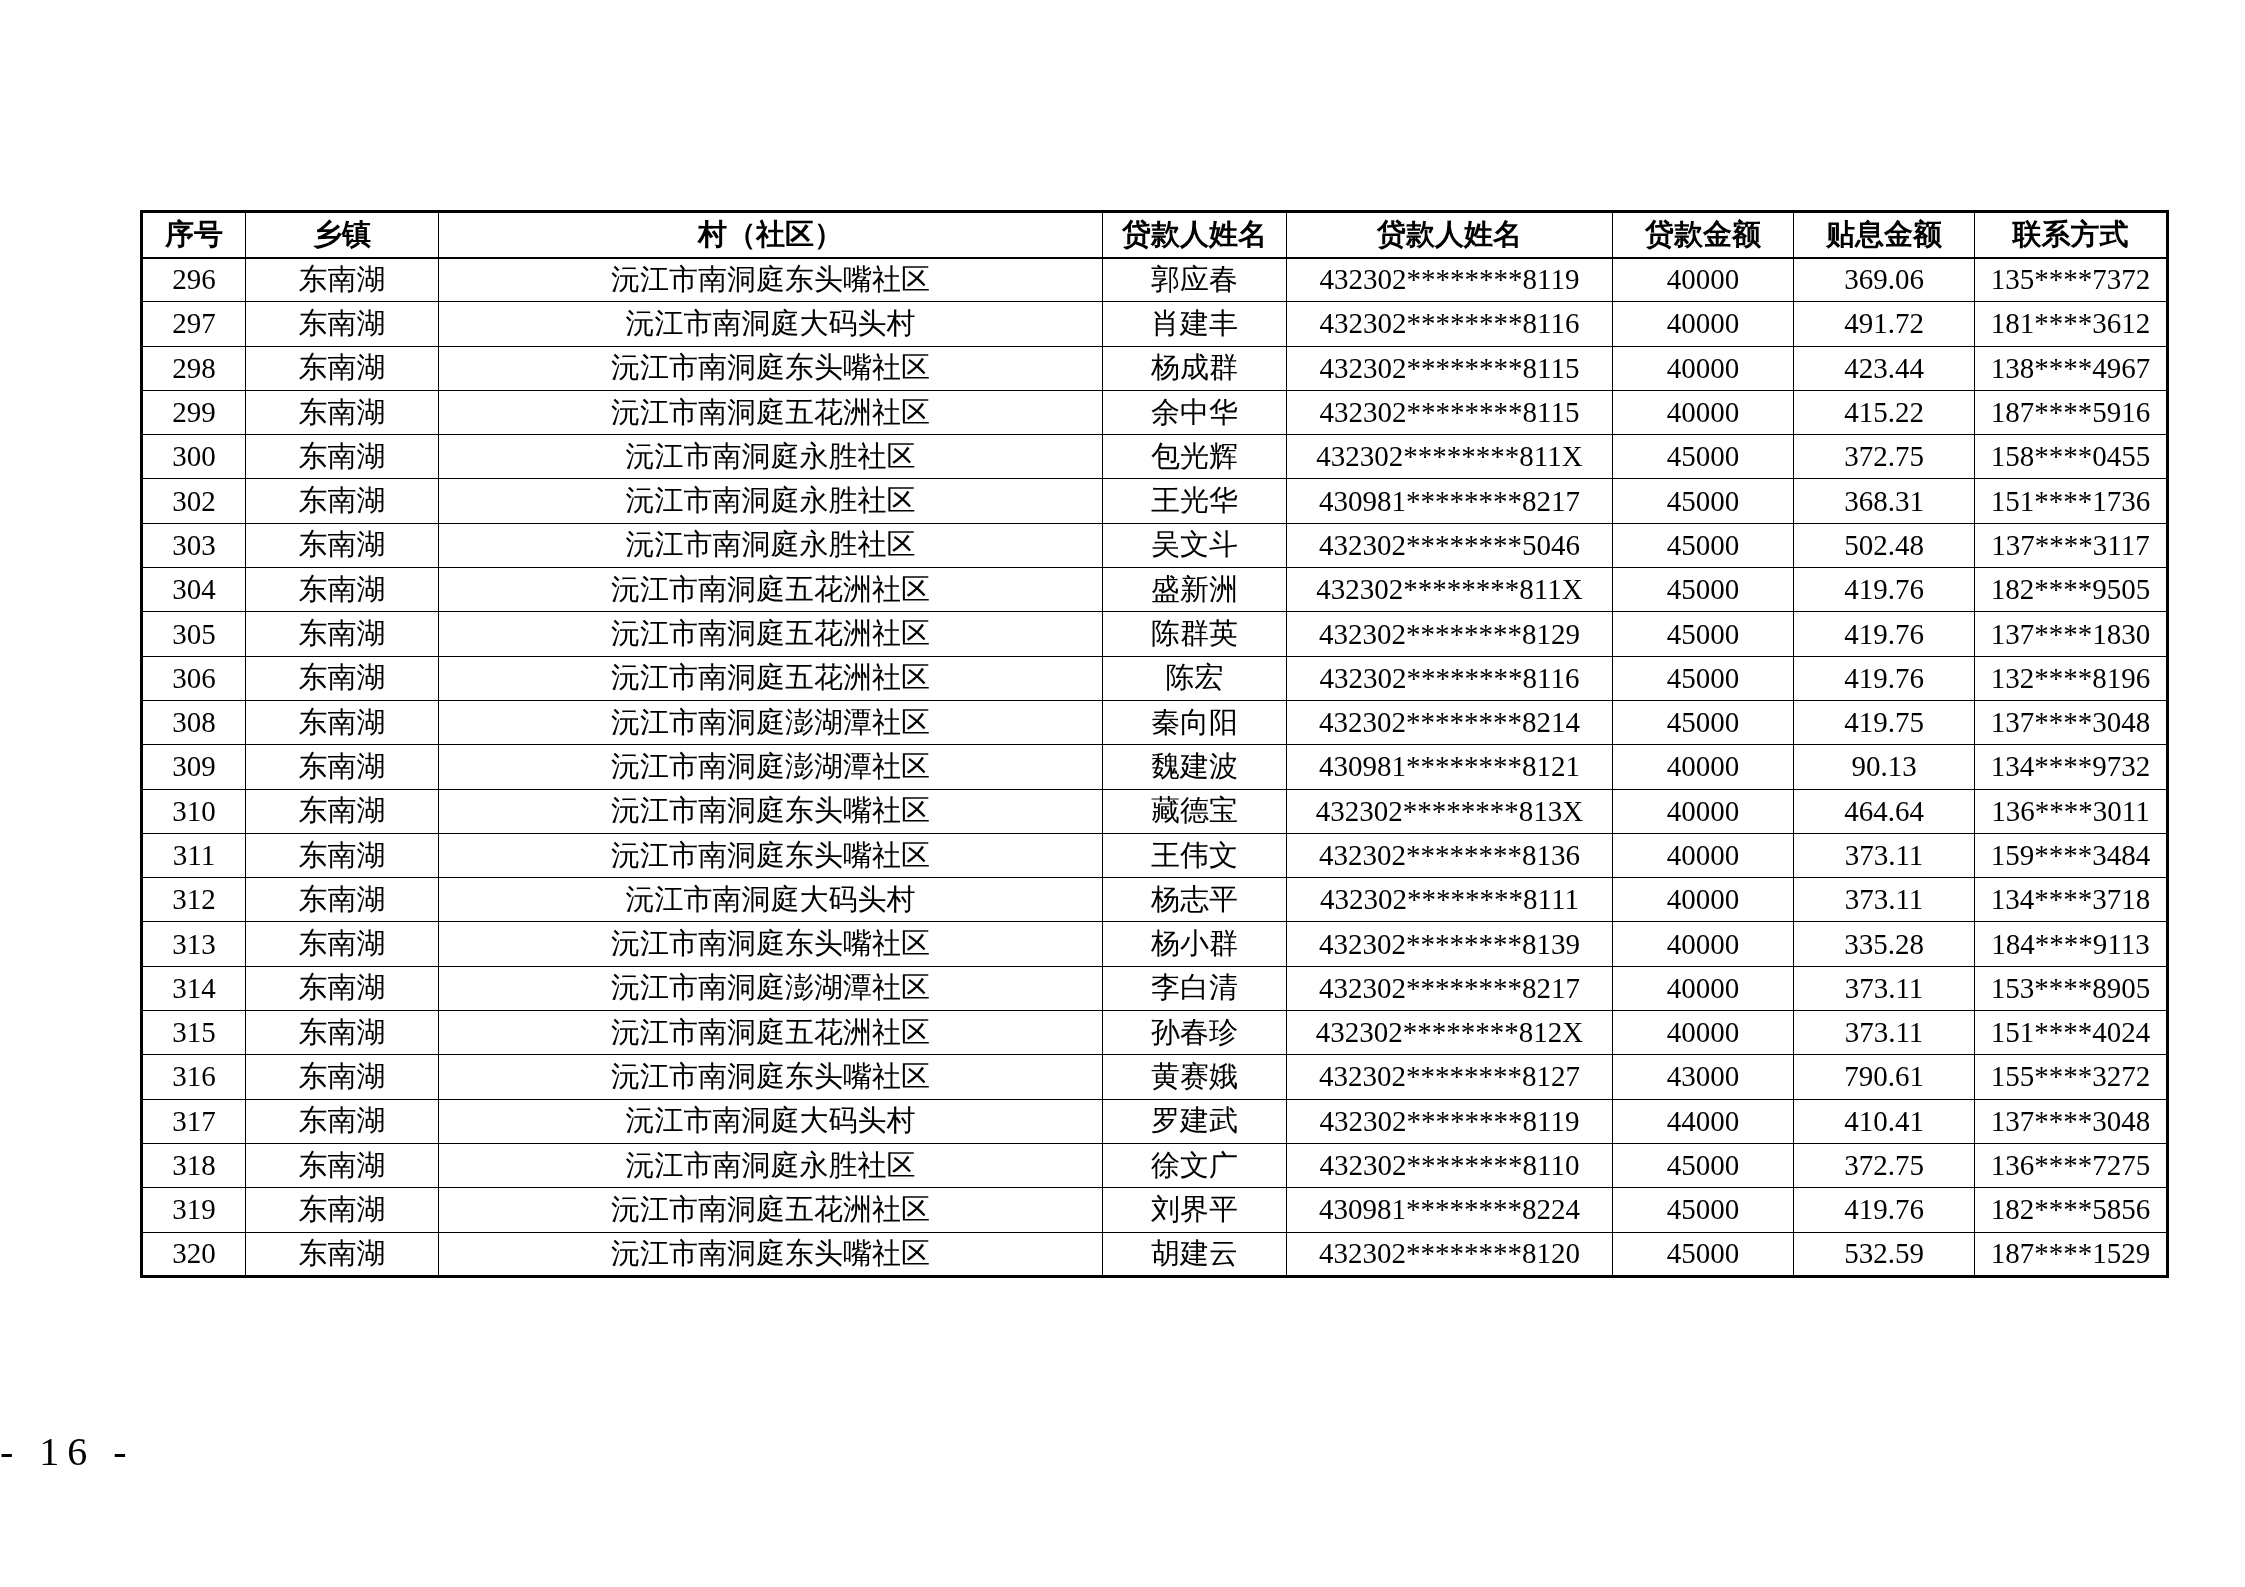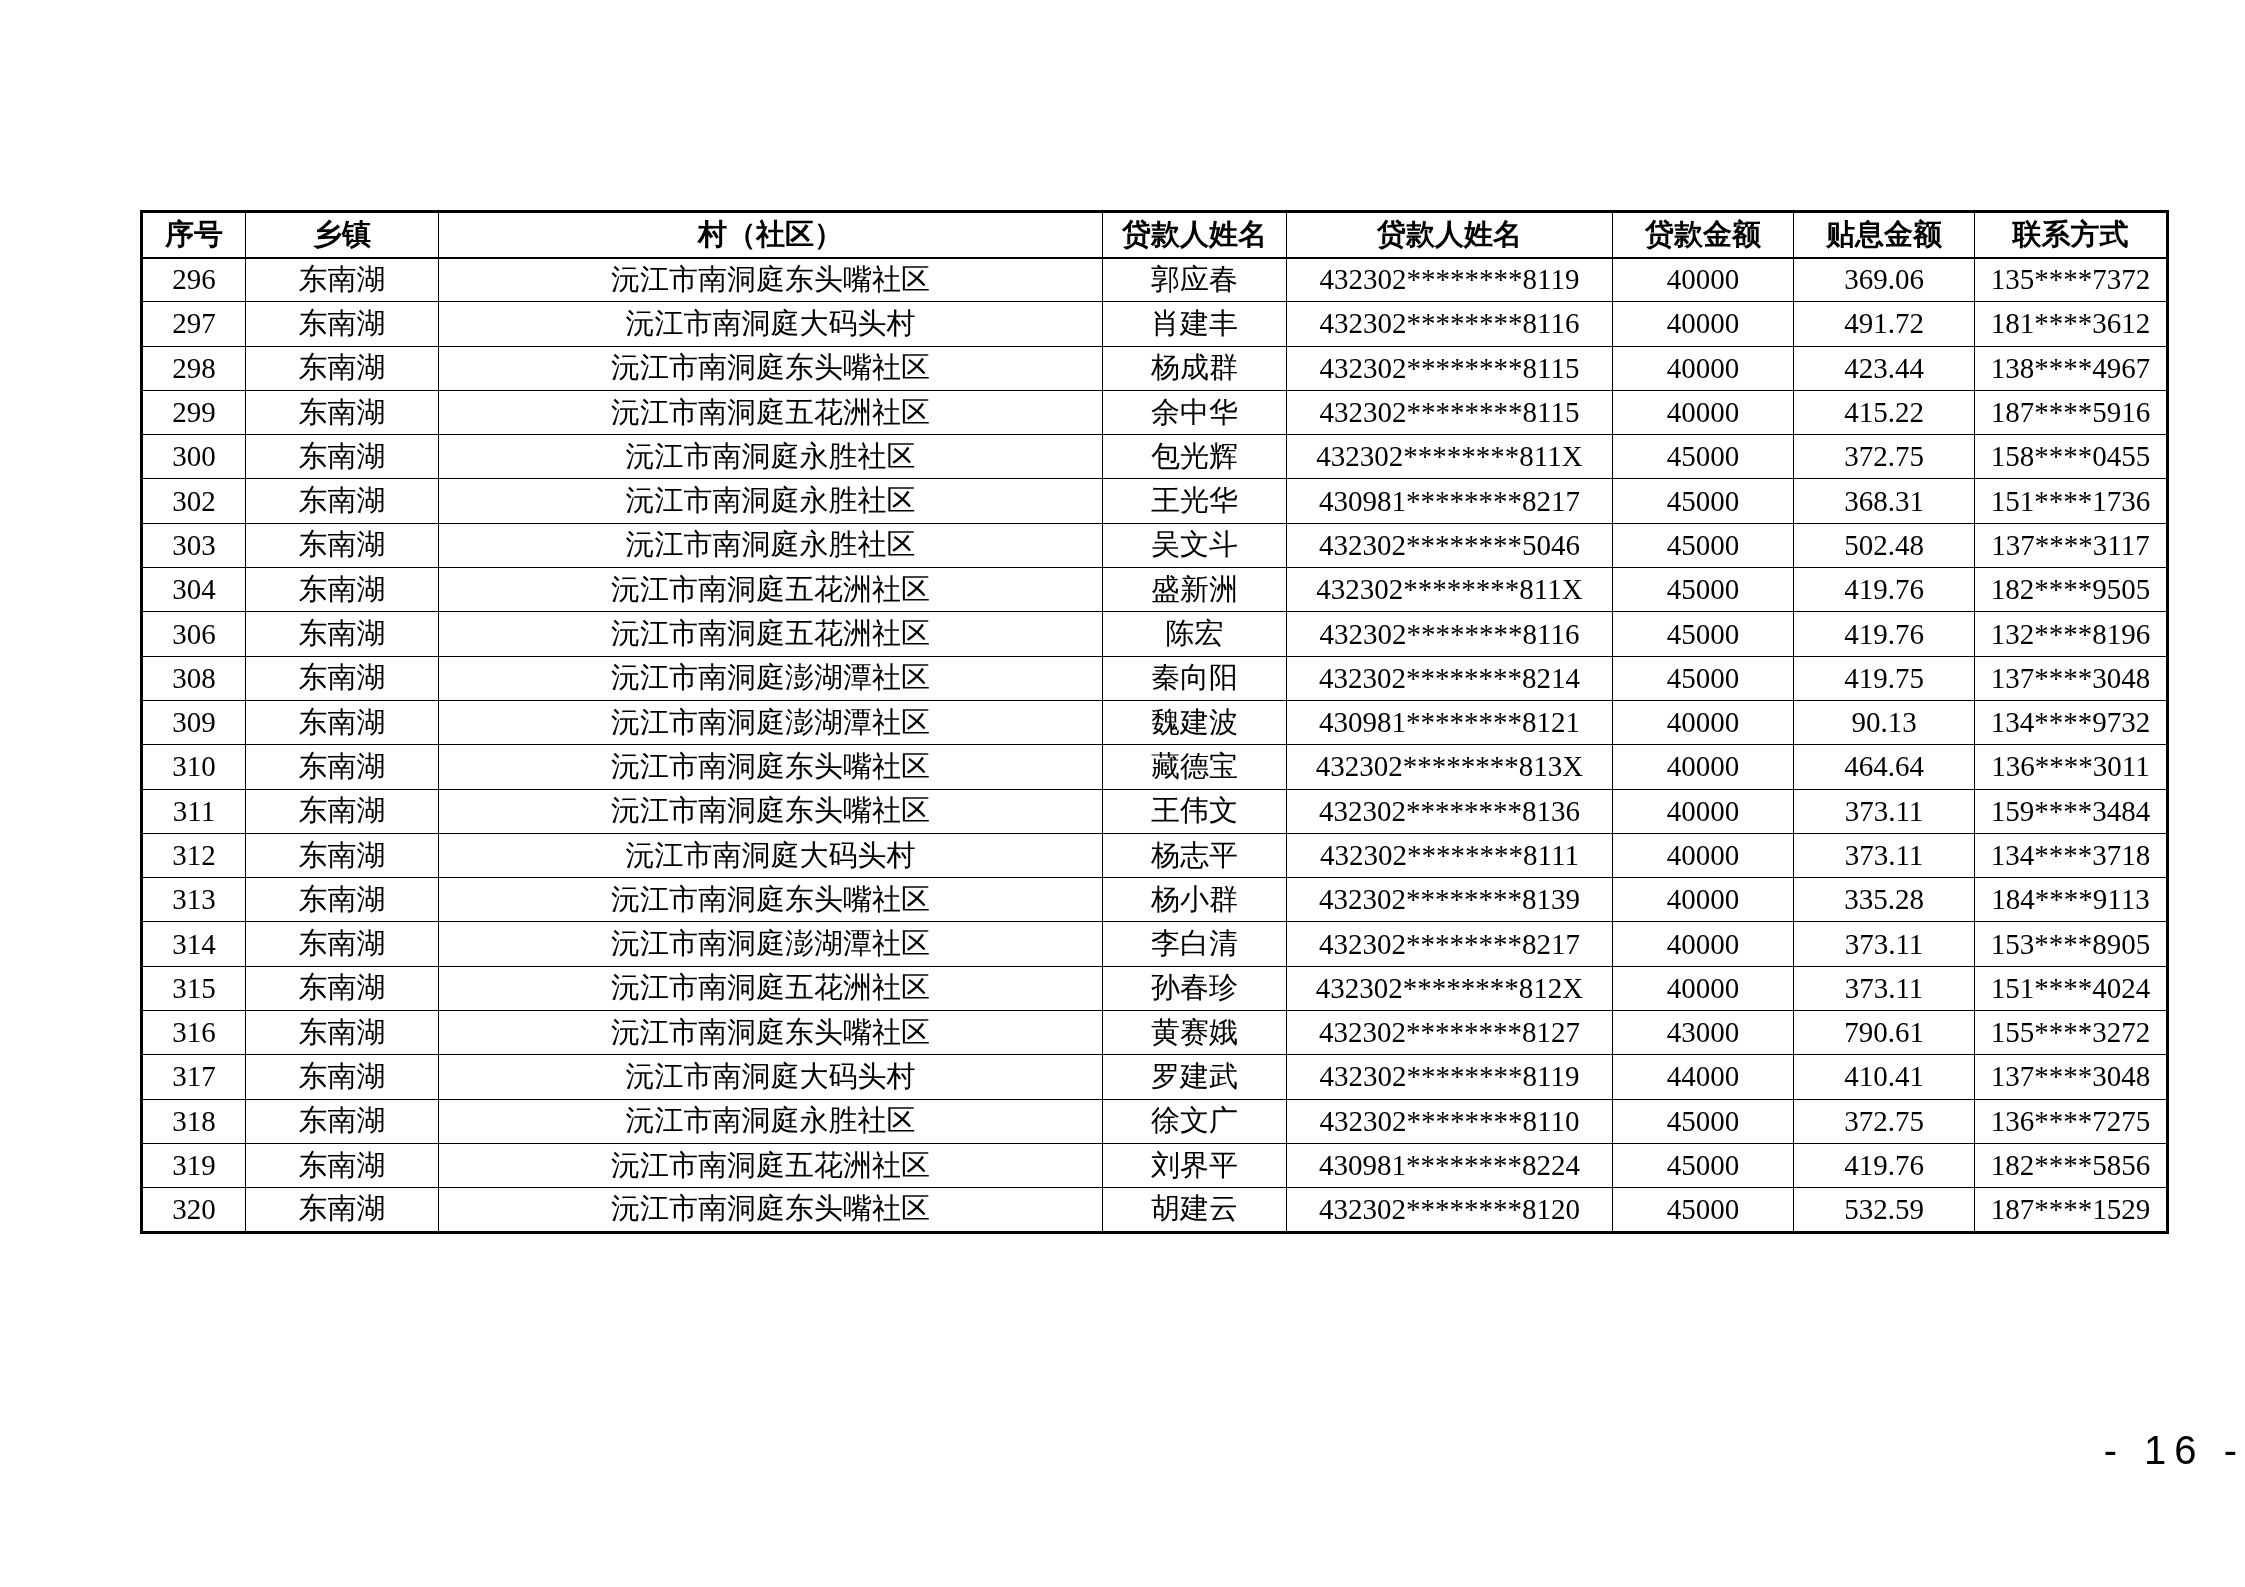--- a/index.html
+++ b/index.html
@@ -43,24 +43,24 @@
   }
   .loan-table tbody td {
     font-size: 29px;
     height: 44.3px;
   }
   .page-number {
     position: absolute;
     left: 0;
     top: 1428px;
     width: 2245px;
-    text-align: right;
+    text-align: left;
     font-size: 40px;
     letter-spacing: 8px;
-    font-family: Liberation Sans, sans-serif;
+    font-family: Liberation Serif, serif;
   }
 </style>
 </head>
 <body>
 
 <table class="loan-table">
   <colgroup>
     <col style="width:104px">
     <col style="width:193px">
     <col style="width:664px">
@@ -157,20 +157,30 @@
         <td>304</td>
         <td>东南湖</td>
         <td>沅江市南洞庭五花洲社区</td>
         <td>盛新洲</td>
         <td>432302********811X</td>
         <td>45000</td>
         <td>419.76</td>
         <td>182****9505</td>
       </tr>
       <tr>
+        <td>305</td>
+        <td>东南湖</td>
+        <td>沅江市南洞庭五花洲社区</td>
+        <td>陈群英</td>
+        <td>432302********8129</td>
+        <td>45000</td>
+        <td>419.76</td>
+        <td>137****1830</td>
+      </tr>
+      <tr>
         <td>306</td>
         <td>东南湖</td>
         <td>沅江市南洞庭五花洲社区</td>
         <td>陈宏</td>
         <td>432302********8116</td>
         <td>45000</td>
         <td>419.76</td>
         <td>132****8196</td>
       </tr>
       <tr>

